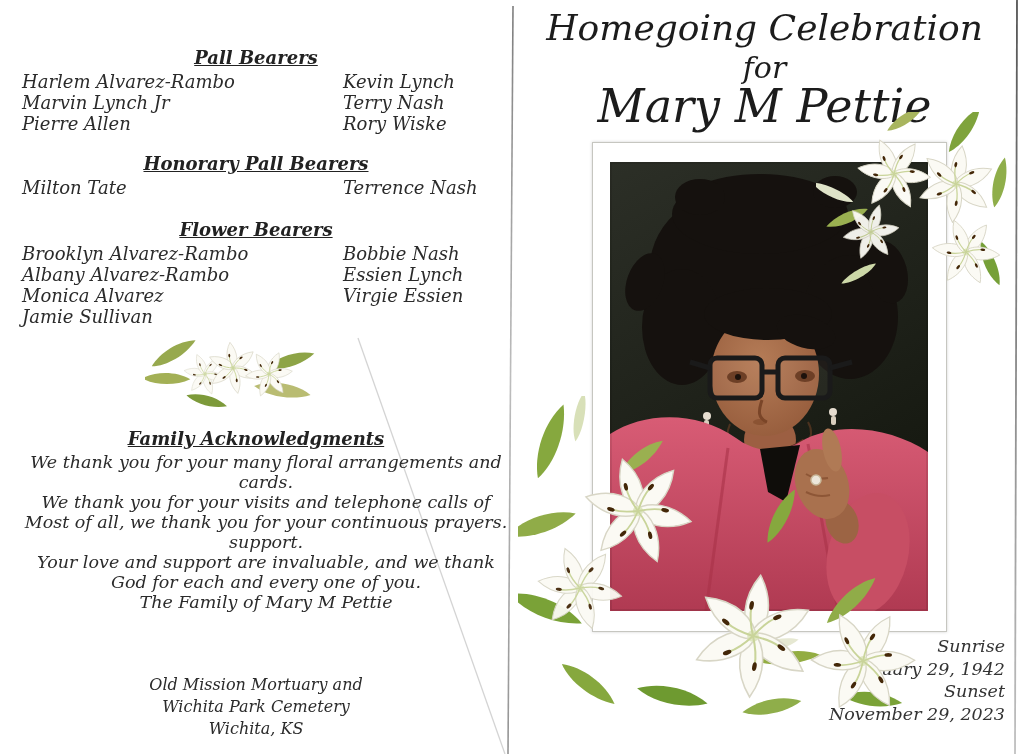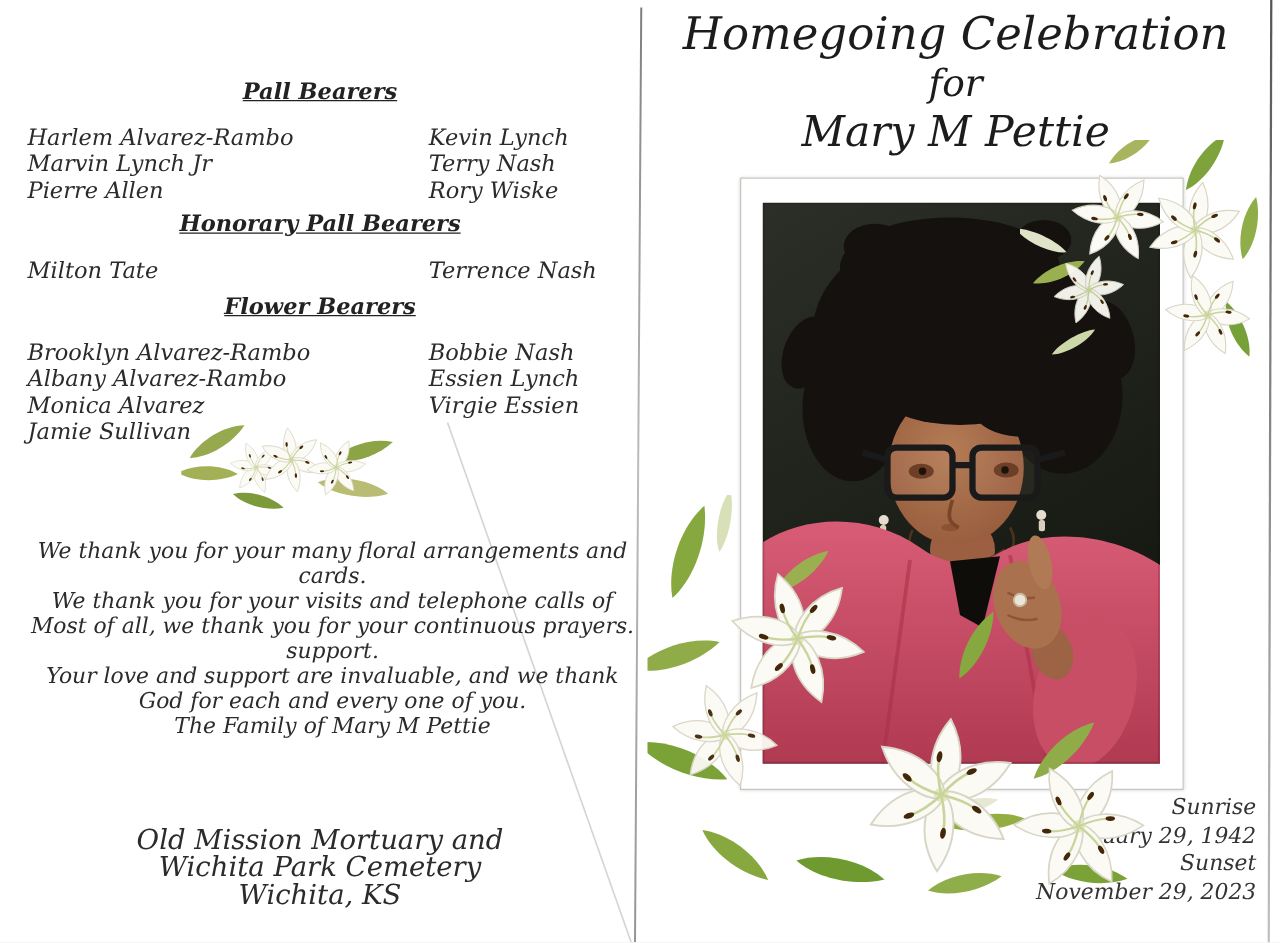--- a/index.html
+++ b/index.html
@@ -9,33 +9,33 @@
     --skin:#a9714e; --hair-black:#15110e;
   }
   html,body{margin:0;padding:0;}
   body{width:1024px;height:754px;background:#e8e8e8;}
   .sheet{position:relative;width:1024px;height:754px;background:var(--paper);overflow:hidden;
          font-family:"DejaVu Serif",serif;font-style:italic;color:var(--ink);}
   .overlay{position:absolute;left:0;top:0;z-index:0;pointer-events:none;}
   
   .left-page{position:absolute;left:0;top:0;width:512px;height:754px;z-index:2;}
   .sec{position:absolute;left:0;width:512px;text-align:center;}
-  .sec h3{margin:16px;font-size:18px;font-weight:bold;text-decoration:underline;color:#222;}
+  .sec h3{margin:0;font-size:18px;font-weight:bold;text-decoration:underline;color:#222;}
   .cols{display:flex;text-align:left;margin-top:3px;gap:31px;}
   .col{font-size:18px;line-height:21px;}
   .col-l{margin-left:22px;width:290px;}
   .col-r{flex:1;}
   .centered-lines{font-size:17.5px;line-height:20px;margin-top:3px;padding-left:20px;}
-  .final-lines{font-size:22px;line-height:22px;margin-top:4px;}
+  .final-lines{font-size:16px;line-height:22px;margin-top:16px;}
   
   .right-page{position:absolute;left:512px;top:0;width:512px;height:634px;}
   .title{position:absolute;left:5px;top:6px;width:495px;text-align:center;color:var(--title-ink);z-index:3;}
   .title .t1{font-size:36px;line-height:44px;}
   .title .t2{font-size:30px;line-height:36px;}
-  .title .t3{font-size:34px;line-height:40px;}
+  .title .t3{font-size:46px;line-height:40px;}
   .photo-frame{position:absolute;left:80px;top:142px;width:353px;height:488px;background:#fff;
                border:1px solid #c6c6c0;box-shadow:0 0 3px rgba(0,0,0,.18);z-index:2;}
   .portrait{position:absolute;left:17px;top:19px;width:318px;height:449px;}
   .dates{position:absolute;right:19px;top:635px;text-align:right;font-size:17.5px;line-height:22.5px;z-index:4;color:#333;}
   
   .cluster{position:absolute;pointer-events:none;}
   .cl-leftpage{left:145px;top:322px;z-index:1;}
   .cl-topright{left:304px;top:112px;z-index:5;}   
   .cl-bottomleft{left:6px;top:396px;z-index:5;}   
   .defs-holder{position:absolute;width:0;height:0;overflow:hidden;}
@@ -162,20 +162,21 @@
       <use href="#leaf" width="62" height="22" x="-31" y="-11" transform="translate(22,58) rotate(4) scale(0.8)" style="color:#a3b055"></use>
       <use href="#leaf" width="62" height="22" x="-31" y="-11" transform="translate(138,70) rotate(12) scale(0.95)" style="color:#b9bc72"></use>
       <use href="#leaf" width="62" height="22" x="-31" y="-11" transform="translate(146,40) rotate(-14) scale(0.85)" style="color:#8da446"></use>
       <use href="#leaf" width="62" height="22" x="-31" y="-11" transform="translate(62,80) rotate(18) scale(0.7)" style="color:#7d9a3a"></use>
       <use href="#lily" width="100" height="100" x="-50" y="-50" transform="translate(60,52) scale(0.45) rotate(160)" opacity="0.9"></use>
       <use href="#lily" width="100" height="100" x="-50" y="-50" transform="translate(88,46) scale(0.55) rotate(-8)"></use>
       <use href="#lily" width="100" height="100" x="-50" y="-50" transform="translate(124,52) scale(0.5) rotate(24)"></use>
     </svg>
 
     <section class="sec" style="top:428px">
+      <h3>Family Acknowledgments</h3>
       <div class="centered-lines">
         <div>We thank you for your many floral arrangements and</div>
         <div>cards.</div>
         <div>We thank you for your visits and telephone calls of</div>
         <div>Most of all, we thank you for your continuous prayers.</div>
         <div>support.</div>
         <div>Your love and support are invaluable, and we thank</div>
         <div>God for each and every one of you.</div>
         <div>The Family of Mary M Pettie</div>
       </div>

